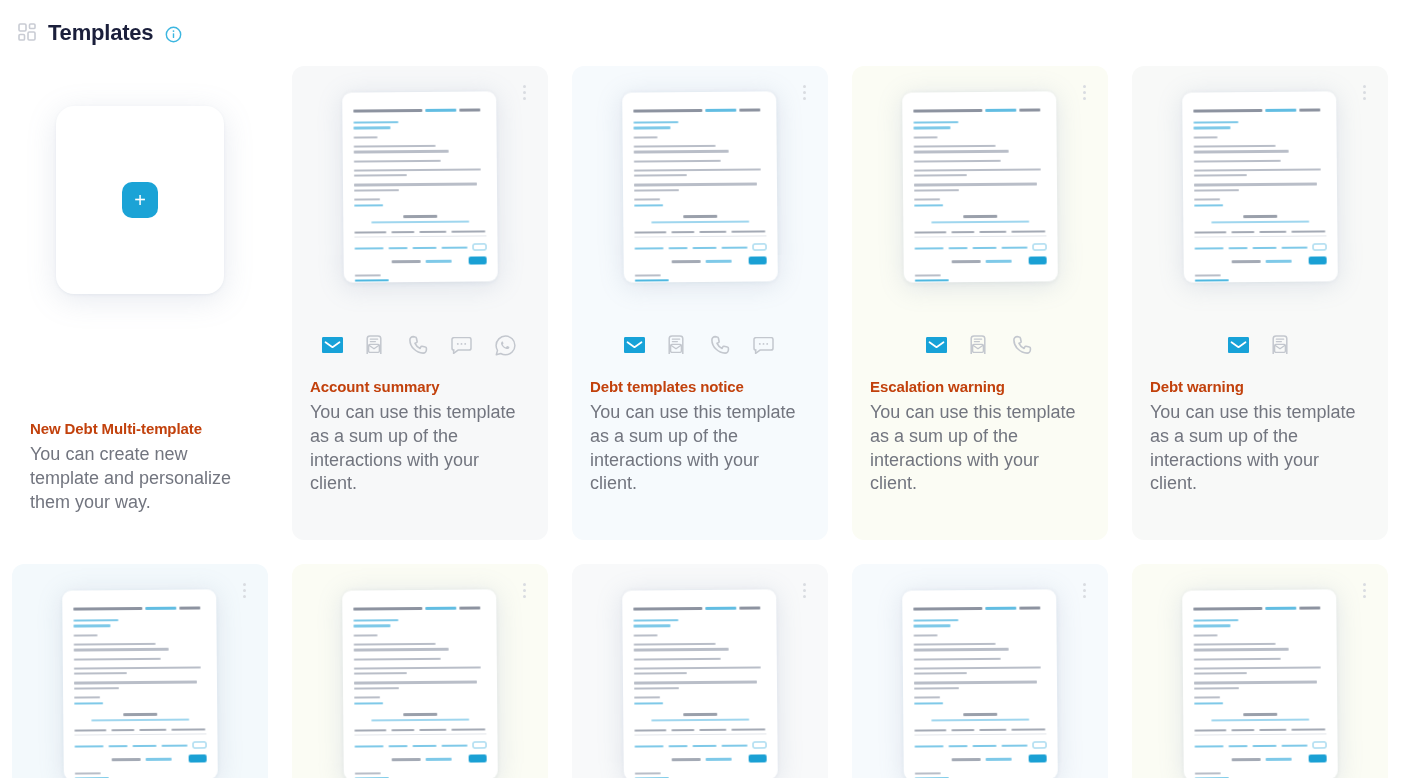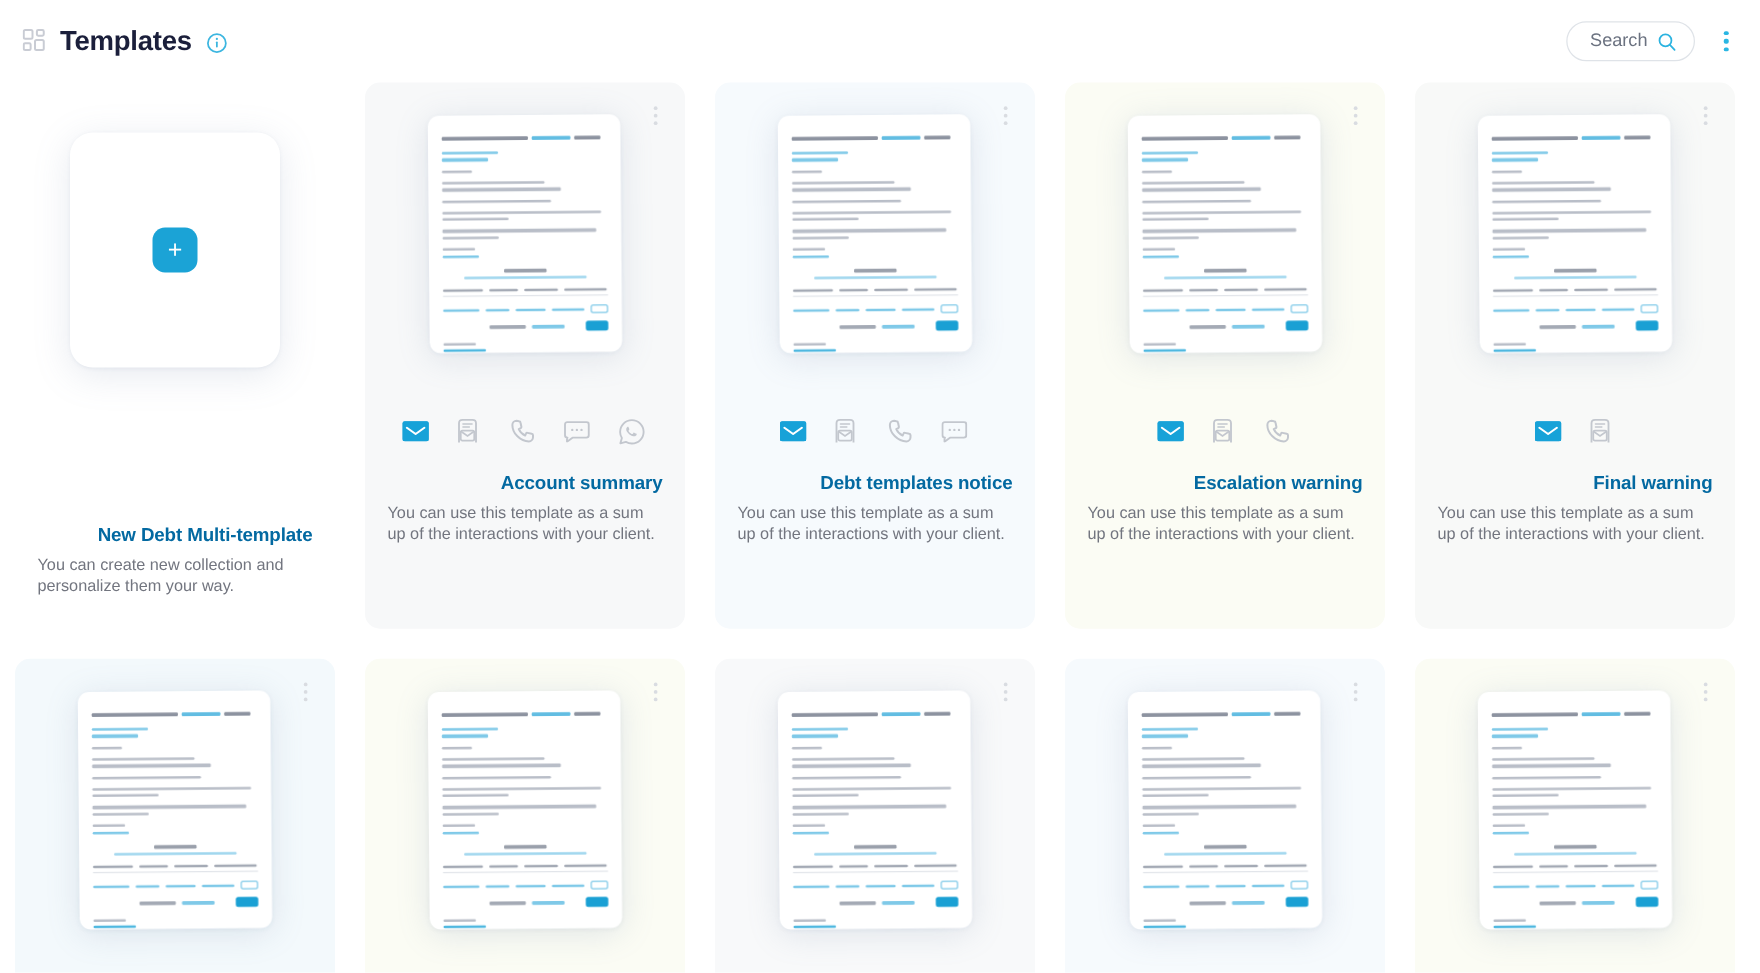--- a/index.html
+++ b/index.html
@@ -143,25 +143,25 @@
   .chan svg { display:block; }
   .chan.active-box {
     background: #17a2d8;
     border-radius: 2px;
     width: 21px; height: 16px;
   }
 
   
   .card-text { margin-top: 16px; }
   .card-title {
-    font-size: 15px; font-weight: bold; color: #0369a1;
-    margin-bottom: 6px; letter-spacing: -0.1px; text-align: right;
+    font-size: 15px; font-weight: bold; color: #c2410c;
+    margin-bottom: 6px; letter-spacing: -0.1px;
   }
   .card-desc {
-    font-size: 13px; color: #72757f; line-height: 1.32; max-width: 218px;
+    font-size: 18px; color: #72757f; line-height: 1.32; max-width: 218px;
   }
   .blank .card-text { margin-top: 58px; }
   .blank .card-title { font-size: 15px; }
 </style>
 </head>
 <body>
 
 <div class="header">
   <div class="header-left">
     <span>
@@ -174,49 +174,33 @@
     </span>
     <span class="page-title">Templates</span>
     <span>
       <svg class="info-icon" viewBox="0 0 18 18" fill="none">
         <circle cx="9" cy="9" r="7.6" stroke="#3cb6e0" stroke-width="1.5"></circle>
         <circle cx="9" cy="5.4" r="0.95" fill="#3cb6e0"></circle>
         <rect x="8.25" y="7.6" width="1.5" height="5.2" rx="0.7" fill="#3cb6e0"></rect>
       </svg>
     </span>
   </div>
-  <div class="header-right">
-    <div class="search-pill">
-      <span class="search-pill-label">Search</span>
-      <span>
-        <svg class="search-svg" viewBox="0 0 16 16" fill="none">
-          <circle cx="6.8" cy="6.8" r="5.1" stroke="#2bb3e0" stroke-width="1.5"></circle>
-          <line x1="10.6" y1="10.6" x2="14.6" y2="14.8" stroke="#2bb3e0" stroke-width="1.5" stroke-linecap="round"></line>
-        </svg>
-      </span>
-    </div>
-    <div class="kebab">
-      <span></span>
-        <span></span>
-        <span></span>
-    </div>
-  </div>
 </div>
 
 <div class="grid" id="grid">
     <div class="card blank">
       <div class="preview-wrap" style="height:232px;">
         <div class="blank-tile">
           <div class="plus-btn">+</div>
         </div>
       </div>
       <div class="channels"></div>
       <div class="card-text">
         <div class="card-title">New Debt Multi-template</div>
-        <div class="card-desc">You can create new collection and personalize them your way.</div>
+        <div class="card-desc">You can create new template and personalize them your way.</div>
       </div>
     </div>
     <div class="card" style="background: rgb(247, 248, 249);">
       <div class="card-menu">
         <span></span>
         <span></span>
         <span></span>
       </div>
       <div class="preview-wrap">
         <div class="doc">
@@ -550,21 +534,21 @@
           <svg width="20" height="20" viewBox="0 0 20 20" fill="none">
             <path d="M3.2 19 V3.6 C3.2 2 4.4 0.9 6 0.9 H14 C15.6 0.9 16.8 2 16.8 3.6 V19" stroke="#c3c7ce" stroke-width="1.5" stroke-linejoin="round"></path>
             <rect x="4.6" y="9.4" width="10.8" height="8" rx="1.3" stroke="#c3c7ce" stroke-width="1.4"></rect>
             <path d="M4.9 10.2 L10 13.8 L15.1 10.2" stroke="#c3c7ce" stroke-width="1.3" fill="none"></path>
             <path d="M6.4 4.2 H13.6" stroke="#c3c7ce" stroke-width="1.3" stroke-linecap="round"></path>
             <path d="M6.4 6.6 H11.4" stroke="#c3c7ce" stroke-width="1.3" stroke-linecap="round"></path>
           </svg>
         </span>
       </div>
       <div class="card-text">
-        <div class="card-title">Final warning</div>
+        <div class="card-title">Debt warning</div>
         <div class="card-desc">You can use this template as a sum up of the interactions with your client.</div>
       </div>
     </div>
     <div class="card" style="background: rgb(243, 249, 252);">
       <div class="card-menu">
         <span></span>
         <span></span>
         <span></span>
       </div>
       <div class="preview-wrap">

